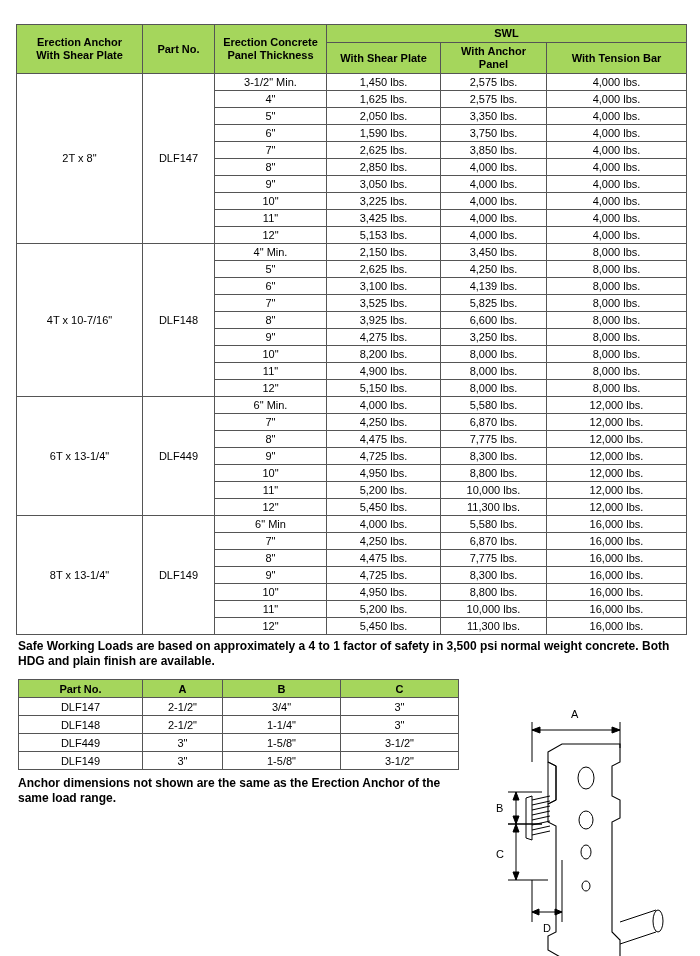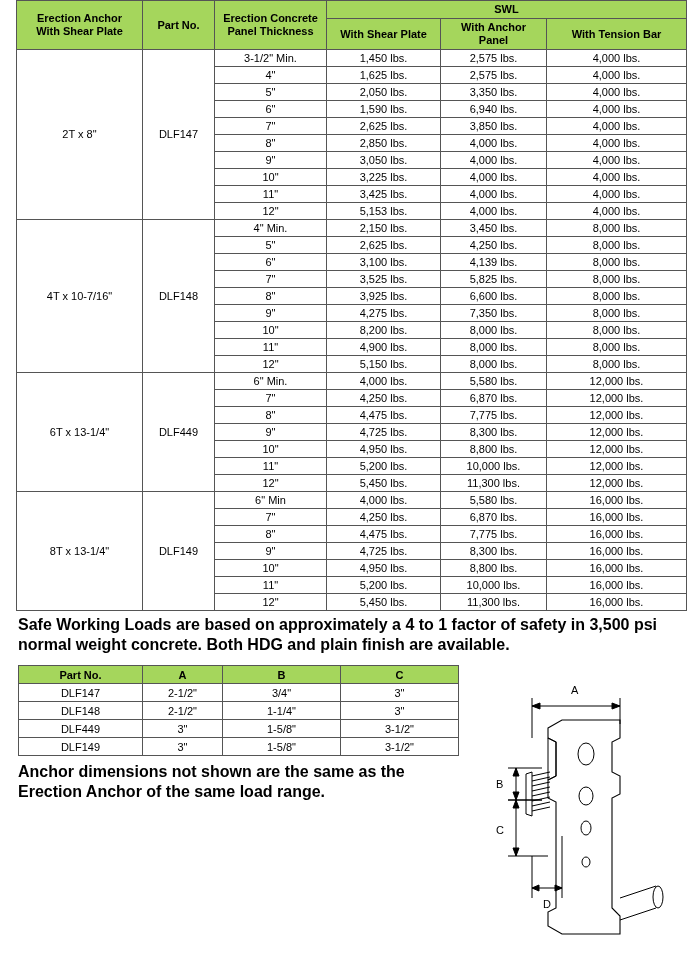--- a/index.html
+++ b/index.html
@@ -20,21 +20,21 @@
     position: relative;
     width: 700px;
     height: 956px;
   }
 
   
   table.main {
     border-collapse: collapse;
     table-layout: fixed;
     width: 670px;
-    margin: 0 0 0 16px;
+    margin: 24px 0 0 16px;
     padding-left: 24px;
   }
   table.main th, table.main td {
     border: 1px solid #555555;
     padding: 0;
     text-align: center;
     vertical-align: middle;
     font-size: 11px;
     line-height: 1.15;
   }
@@ -62,28 +62,28 @@
   col.c4 { width: 106px; }
   col.c5 { width: 140px; }
 
   
   tr.grp-start td, tr.grp-start th { border-top: 1px solid #555555; }
 
   
   .note {
     margin: 4px 0 0 18px;
     width: 672px;
-    font-size: 16px;
+    font-size: 12px;
     font-weight: bold;
     line-height: 1.25;
   }
   .note2 {
     margin: 6px 0 0 18px;
     width: 440px;
-    font-size: 16px;
+    font-size: 12px;
     font-weight: bold;
     line-height: 1.25;
   }
 
   
   table.dims {
     border-collapse: collapse;
     table-layout: fixed;
     width: 440px;
     margin: 10px 0 0 18px;
@@ -167,21 +167,21 @@
         </tr>
         <tr>
           <td class="data thick-cell">5"</td>
           <td class="data">2,050 lbs.</td>
           <td class="data">3,350 lbs.</td>
           <td class="data">4,000 lbs.</td>
         </tr>
         <tr>
           <td class="data thick-cell">6"</td>
           <td class="data">1,590 lbs.</td>
-          <td class="data">6,940 lbs.</td>
+          <td class="data">3,750 lbs.</td>
           <td class="data">4,000 lbs.</td>
         </tr>
         <tr>
           <td class="data thick-cell">7"</td>
           <td class="data">2,625 lbs.</td>
           <td class="data">3,850 lbs.</td>
           <td class="data">4,000 lbs.</td>
         </tr>
         <tr>
           <td class="data thick-cell">8"</td>
@@ -241,21 +241,21 @@
         </tr>
         <tr>
           <td class="data thick-cell">8"</td>
           <td class="data">3,925 lbs.</td>
           <td class="data">6,600 lbs.</td>
           <td class="data">8,000 lbs.</td>
         </tr>
         <tr>
           <td class="data thick-cell">9"</td>
           <td class="data">4,275 lbs.</td>
-          <td class="data">7,350 lbs.</td>
+          <td class="data">3,250 lbs.</td>
           <td class="data">8,000 lbs.</td>
         </tr>
         <tr>
           <td class="data thick-cell">10"</td>
           <td class="data">8,200 lbs.</td>
           <td class="data">8,000 lbs.</td>
           <td class="data">8,000 lbs.</td>
         </tr>
         <tr>
           <td class="data thick-cell">11"</td>

